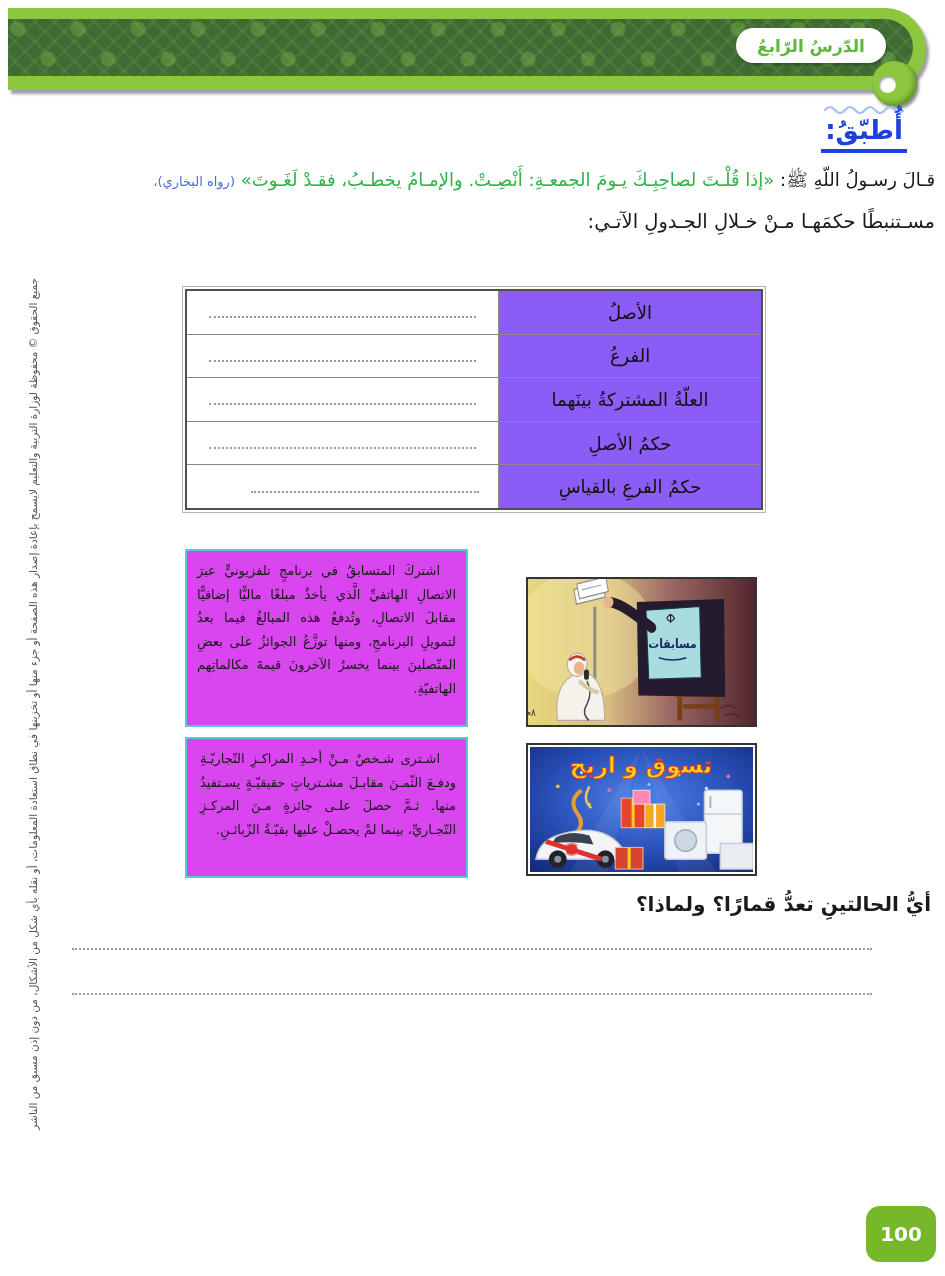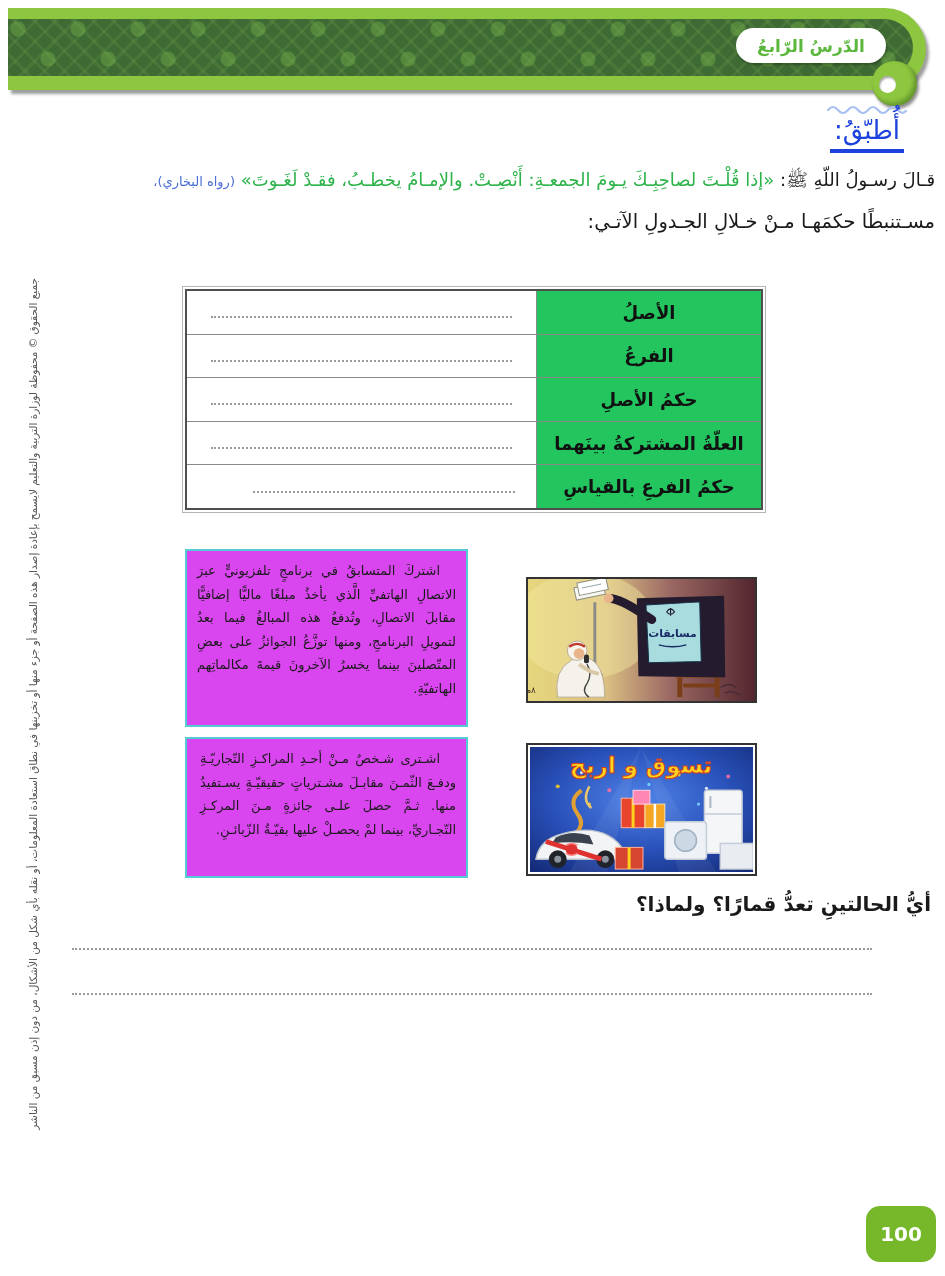--- a/index.html
+++ b/index.html
@@ -41,62 +41,62 @@
   .banner-ring::after {
     content:""; position:absolute; left:7px; top:15px; width:17px; height:17px;
     border-radius:50%; background:#ffffff;
     box-shadow:inset 1px 2px 2px rgba(0,0,0,.35);
   }
 
   
   .apply-head { position:absolute; right:38px; top:104px; text-align:center; }
   .apply-head .wave { display:block; margin:0 auto 1px auto; }
   .apply-title {
-    color:#1c41dd; font-size:26px; font-weight:normal;
+    color:#1c41dd; font-size:26px; font-weight:bold;
     border-bottom:4px solid #1c41dd; padding:0 4px 4px 4px; display:inline-block;
   }
 
   
   .para { position:absolute; right:10px; left:28px; top:160px; text-align:right; color:#1a1a1a; }
   .para .line1 { font-size:19.5px; line-height:38px; }
   .para .line2 { font-size:18px;  line-height:40px; white-space:nowrap; }
   .para .line3 { font-size:19.5px; line-height:40px; }
   .hadith-green { color:#2db34a; }
   .hadith-src { color:#4a6fd4; font-size:13px; }
 
   
   .qtable {
     position:absolute; left:185px; top:289px; width:578px; height:221px;
     border:2px solid #4f4f4f; outline:1px solid #b5b5b5; outline-offset:2px;
     display:flex; flex-direction:column; background:#fff;
   }
   .qrow { flex:1; display:flex; border-bottom:1px solid #8a8a8a; }
   .qrow:last-child { border-bottom:none;padding-left:45px; }
   .qhead {
-    width:225px; background:#22c55e; border-left:1px solid #8a8a8a;
+    width:263px; background:#8b5cf6; border-left:1px solid #8a8a8a;
     display:flex; align-items:center; justify-content:center;
-    font-weight:bold; font-size:18px; color:#111;
+    font-weight:normal; font-size:18px; color:#111;
   }
   .qcell { flex:1; display:flex; align-items:center; justify-content:center; }
   .dotline-cell { width:86%; height:0; border-bottom:2px dotted #9a9a9a; margin-top:10px; }
 
   
   .second-intro { position:absolute; right:12px; top:521px; font-size:19.5px; color:#1a1a1a; }
 
   .scenario-box {
     position:absolute; left:185px; width:283px;
     background:#d946ef; border:2px solid #52cdd3;
     padding:8px 10px; font-size:13px; line-height:23.5px;
     text-align:justify; color:#1a1a1a; overflow:hidden;
   }
   .scenario-box .indent { text-indent:16px; }
   .box1 { top:549px; height:178px; }
   .box2 { top:737px; height:141px;padding-left:13px; }
 
-  .cartoon1 { position:absolute; left:526px; top:577px; width:231px; height:126px;
+  .cartoon1 { position:absolute; left:526px; top:577px; width:231px; height:150px;
               border:2px solid #333; background:#c4b5fd; }
   .cartoon2 { position:absolute; left:526px; top:743px; width:231px; height:133px;
               border:2px solid #333; background:#fff; padding:2px; }
   .cartoon1 svg, .cartoon2 svg { width:100%; height:100%; display:block; }
 
   .question { position:absolute; right:14px; top:892px; font-size:20px; font-weight:bold; color:#1a1a1a; }
 
   .ans-dots { position:absolute; left:72px; width:800px; height:0; border-top:2px dotted #9a9a9a; }
   .ans-dots.l1 { top:948px; }
   .ans-dots.l2 { top:993px; }
@@ -150,27 +150,27 @@
           <span class="dotline-cell"></span>
         </div>
     </div>
     <div class="qrow">
       <div class="qhead">الفرعُ</div>
       <div class="qcell">
           <span class="dotline-cell"></span>
         </div>
     </div>
     <div class="qrow">
+      <div class="qhead">العلّةُ المشتركةُ بينَهما</div>
+      <div class="qcell">
+          <span class="dotline-cell"></span>
+        </div>
+    </div>
+    <div class="qrow">
       <div class="qhead">حكمُ الأصلِ</div>
-      <div class="qcell">
-          <span class="dotline-cell"></span>
-        </div>
-    </div>
-    <div class="qrow">
-      <div class="qhead">العلّةُ المشتركةُ بينَهما</div>
       <div class="qcell">
           <span class="dotline-cell"></span>
         </div>
     </div>
     <div class="qrow">
       <div class="qhead">حكمُ الفرعِ بالقياسِ</div>
       <div class="qcell">
           <span class="dotline-cell"></span>
         </div>
     </div>

